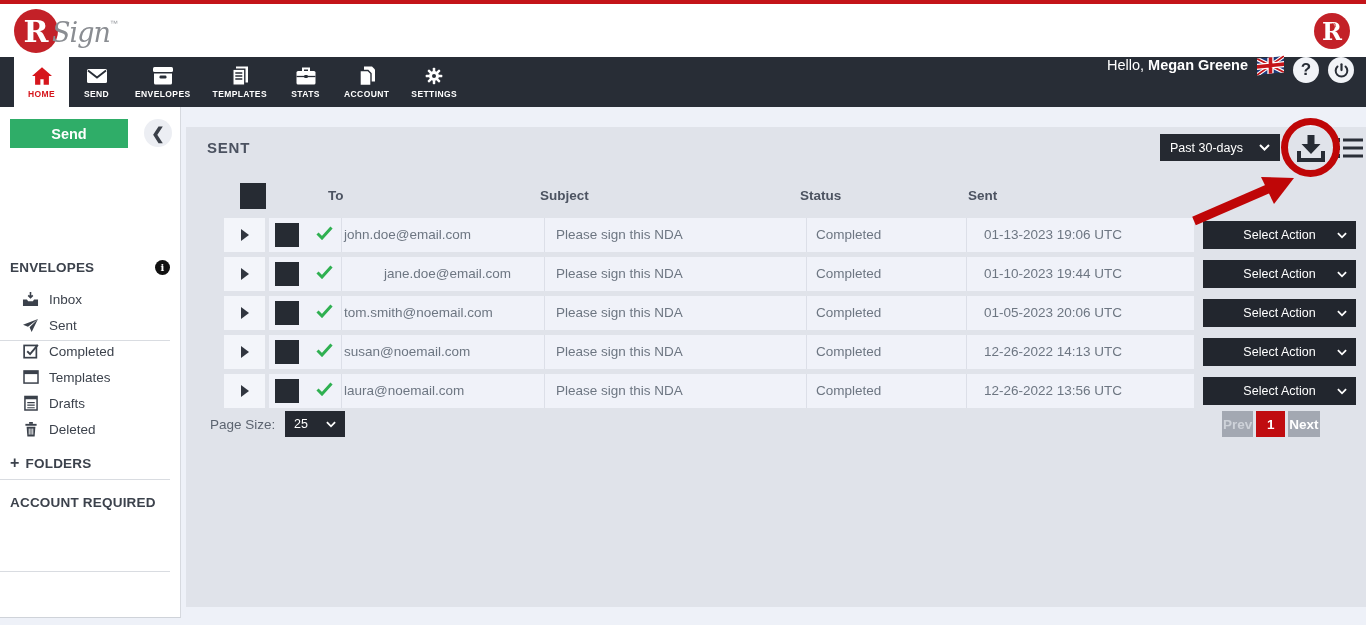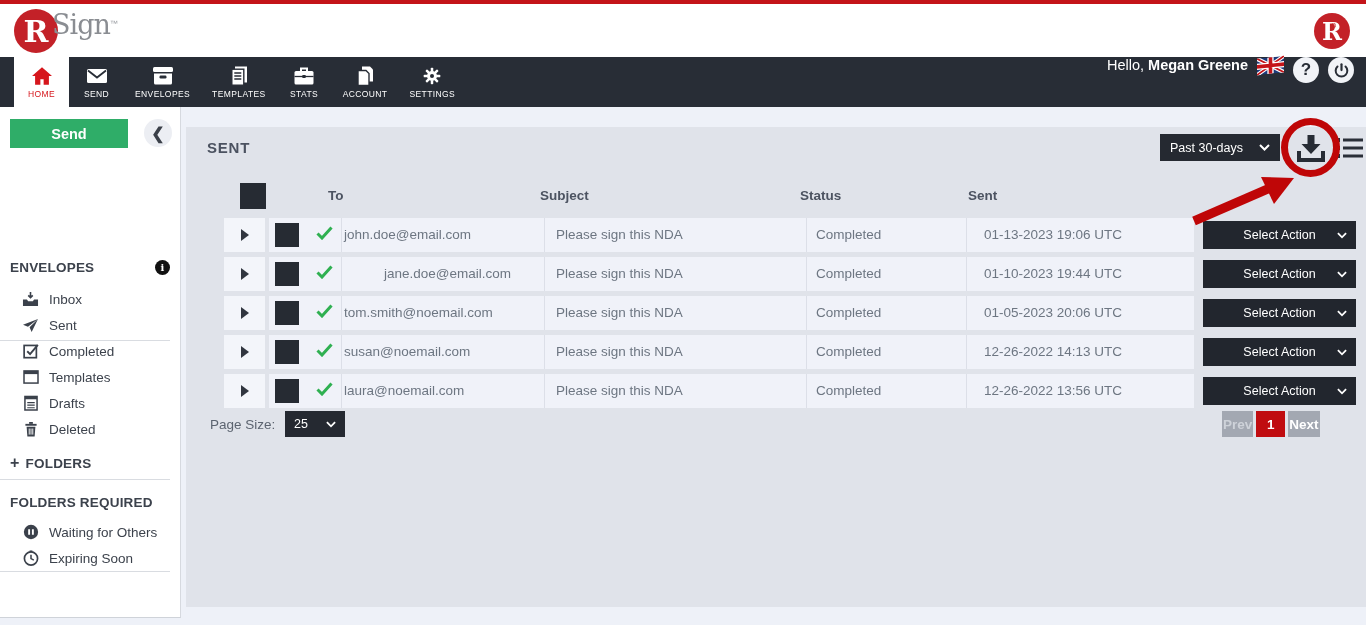--- a/index.html
+++ b/index.html
@@ -13,37 +13,37 @@
   
   .redline { position:absolute; left:0; top:0; width:1366px; height:4px; background:#c41419; }
   .hdr { position:absolute; left:0; top:4px; width:1366px; height:53px; background:#ffffff; }
   .brand { position:absolute; left:14px; top:5px; display:flex; align-items:flex-start; }
   .brand-r {
     width:44px; height:44px; border-radius:50%; background:#c32128; color:#fff;
     font-family:"DejaVu Serif", serif; font-weight:bold; font-size:30px;
     display:flex; align-items:center; justify-content:center;
   }
   .brand-sign {
-    font-family:"DejaVu Serif", serif; color:#8a8d92;
-    font-size:27px; margin-left:-6px; letter-spacing:-1px;text-align:right;
+    font-family:"DejaVu Serif", serif; font-style:italic; color:#8a8d92;
+    font-size:27px; margin-left:-6px; margin-top:8px; letter-spacing:-1px;text-align:right;
   }
   .brand-tm { font-size:8px; color:#9a9da2; margin-top:10px; }
   .corner-logo {
     position:absolute; right:16px; top:9px; width:36px; height:36px; border-radius:50%;
     background:#c32128; color:#fff; font-family:"DejaVu Serif", serif; font-weight:bold;
     font-size:24px; display:flex; align-items:center; justify-content:center;
   }
   .corner-reg { position:absolute; right:13px; top:8px; font-size:7px; color:#c32128; }
   
   .navbar { position:absolute; left:0; top:57px; width:1366px; height:50px; background:#282d36; display:flex; }
   .tab {
     height:50px; padding:0 11px; min-width:55px; display:flex; flex-direction:column;
     align-items:center; justify-content:center; gap:3px; cursor:pointer;
   }
-  .tab .tlabel { font-size:8.5px; font-weight:normal; color:#ffffff; letter-spacing:.4px; }
+  .tab .tlabel { font-size:8.5px; font-weight:bold; color:#ffffff; letter-spacing:.4px; }
   .tab.active { background:#ffffff; }
   .tab.active .tlabel { color:#d6161c; }
   .tab:first-child { margin-left:14px; }
   .nav-right { position:absolute; right:12px; top:0; height:50px; display:flex; align-items:flex-start; gap:9px; }
   .greet { color:#fff; font-size:14.5px; }
   .greet b { font-weight:bold; }
   .circle-btn {
     width:26px; height:26px; border-radius:50%; background:#f1f3f7; color:#282d36;
     display:flex; align-items:center; justify-content:center; font-weight:bold; font-size:17px; cursor:pointer;
   }
@@ -299,43 +299,22 @@
 
   <div class="divider" style="top:233px;"></div>
 
   <div class="folders-head">
     <span class="side-h" style="font-size:16px;">+</span>
     <span class="side-h">FOLDERS</span>
   </div>
 
   <div class="divider" style="top:372px;"></div>
 
-  <div class="ar-head side-h">FOLDERS REQUIRED</div>
-
-  <div class="ar-list">
-    <div class="side-item">
-      <span class="sicon">
-          <svg width="16" height="16" viewBox="0 0 17 17">
-            <circle cx="8.5" cy="8.5" r="7.6" fill="#3b414b"></circle>
-            <path d="M6.5 5.5v6M10.5 5.5v6" stroke="#fff" stroke-width="2"></path>
-          </svg>
-        </span>
-      <span>Waiting for Others</span>
-    </div>
-    <div class="side-item">
-      <span class="sicon">
-          <svg width="16" height="16" viewBox="0 0 17 17">
-            <circle cx="8.5" cy="9" r="7" fill="none" stroke="#3b414b" stroke-width="1.8"></circle>
-            <path d="M8.5 5v4.2l3 1.6" stroke="#3b414b" stroke-width="1.6" fill="none"></path>
-            <rect x="7" y="0.5" width="3" height="2" fill="#3b414b"></rect>
-          </svg>
-        </span>
-      <span>Expiring Soon</span>
-    </div>
-  </div>
+  <div class="ar-head side-h">ACCOUNT REQUIRED</div>
+
 
   <div class="divider" style="top:464px;"></div>
 </div>
 
 <div class="panel">
   <div class="panel-title">SENT</div>
 
   <div class="filter-select">
     <span>Past 30-days</span>
     <svg width="11" height="7" viewBox="0 0 11 7">

